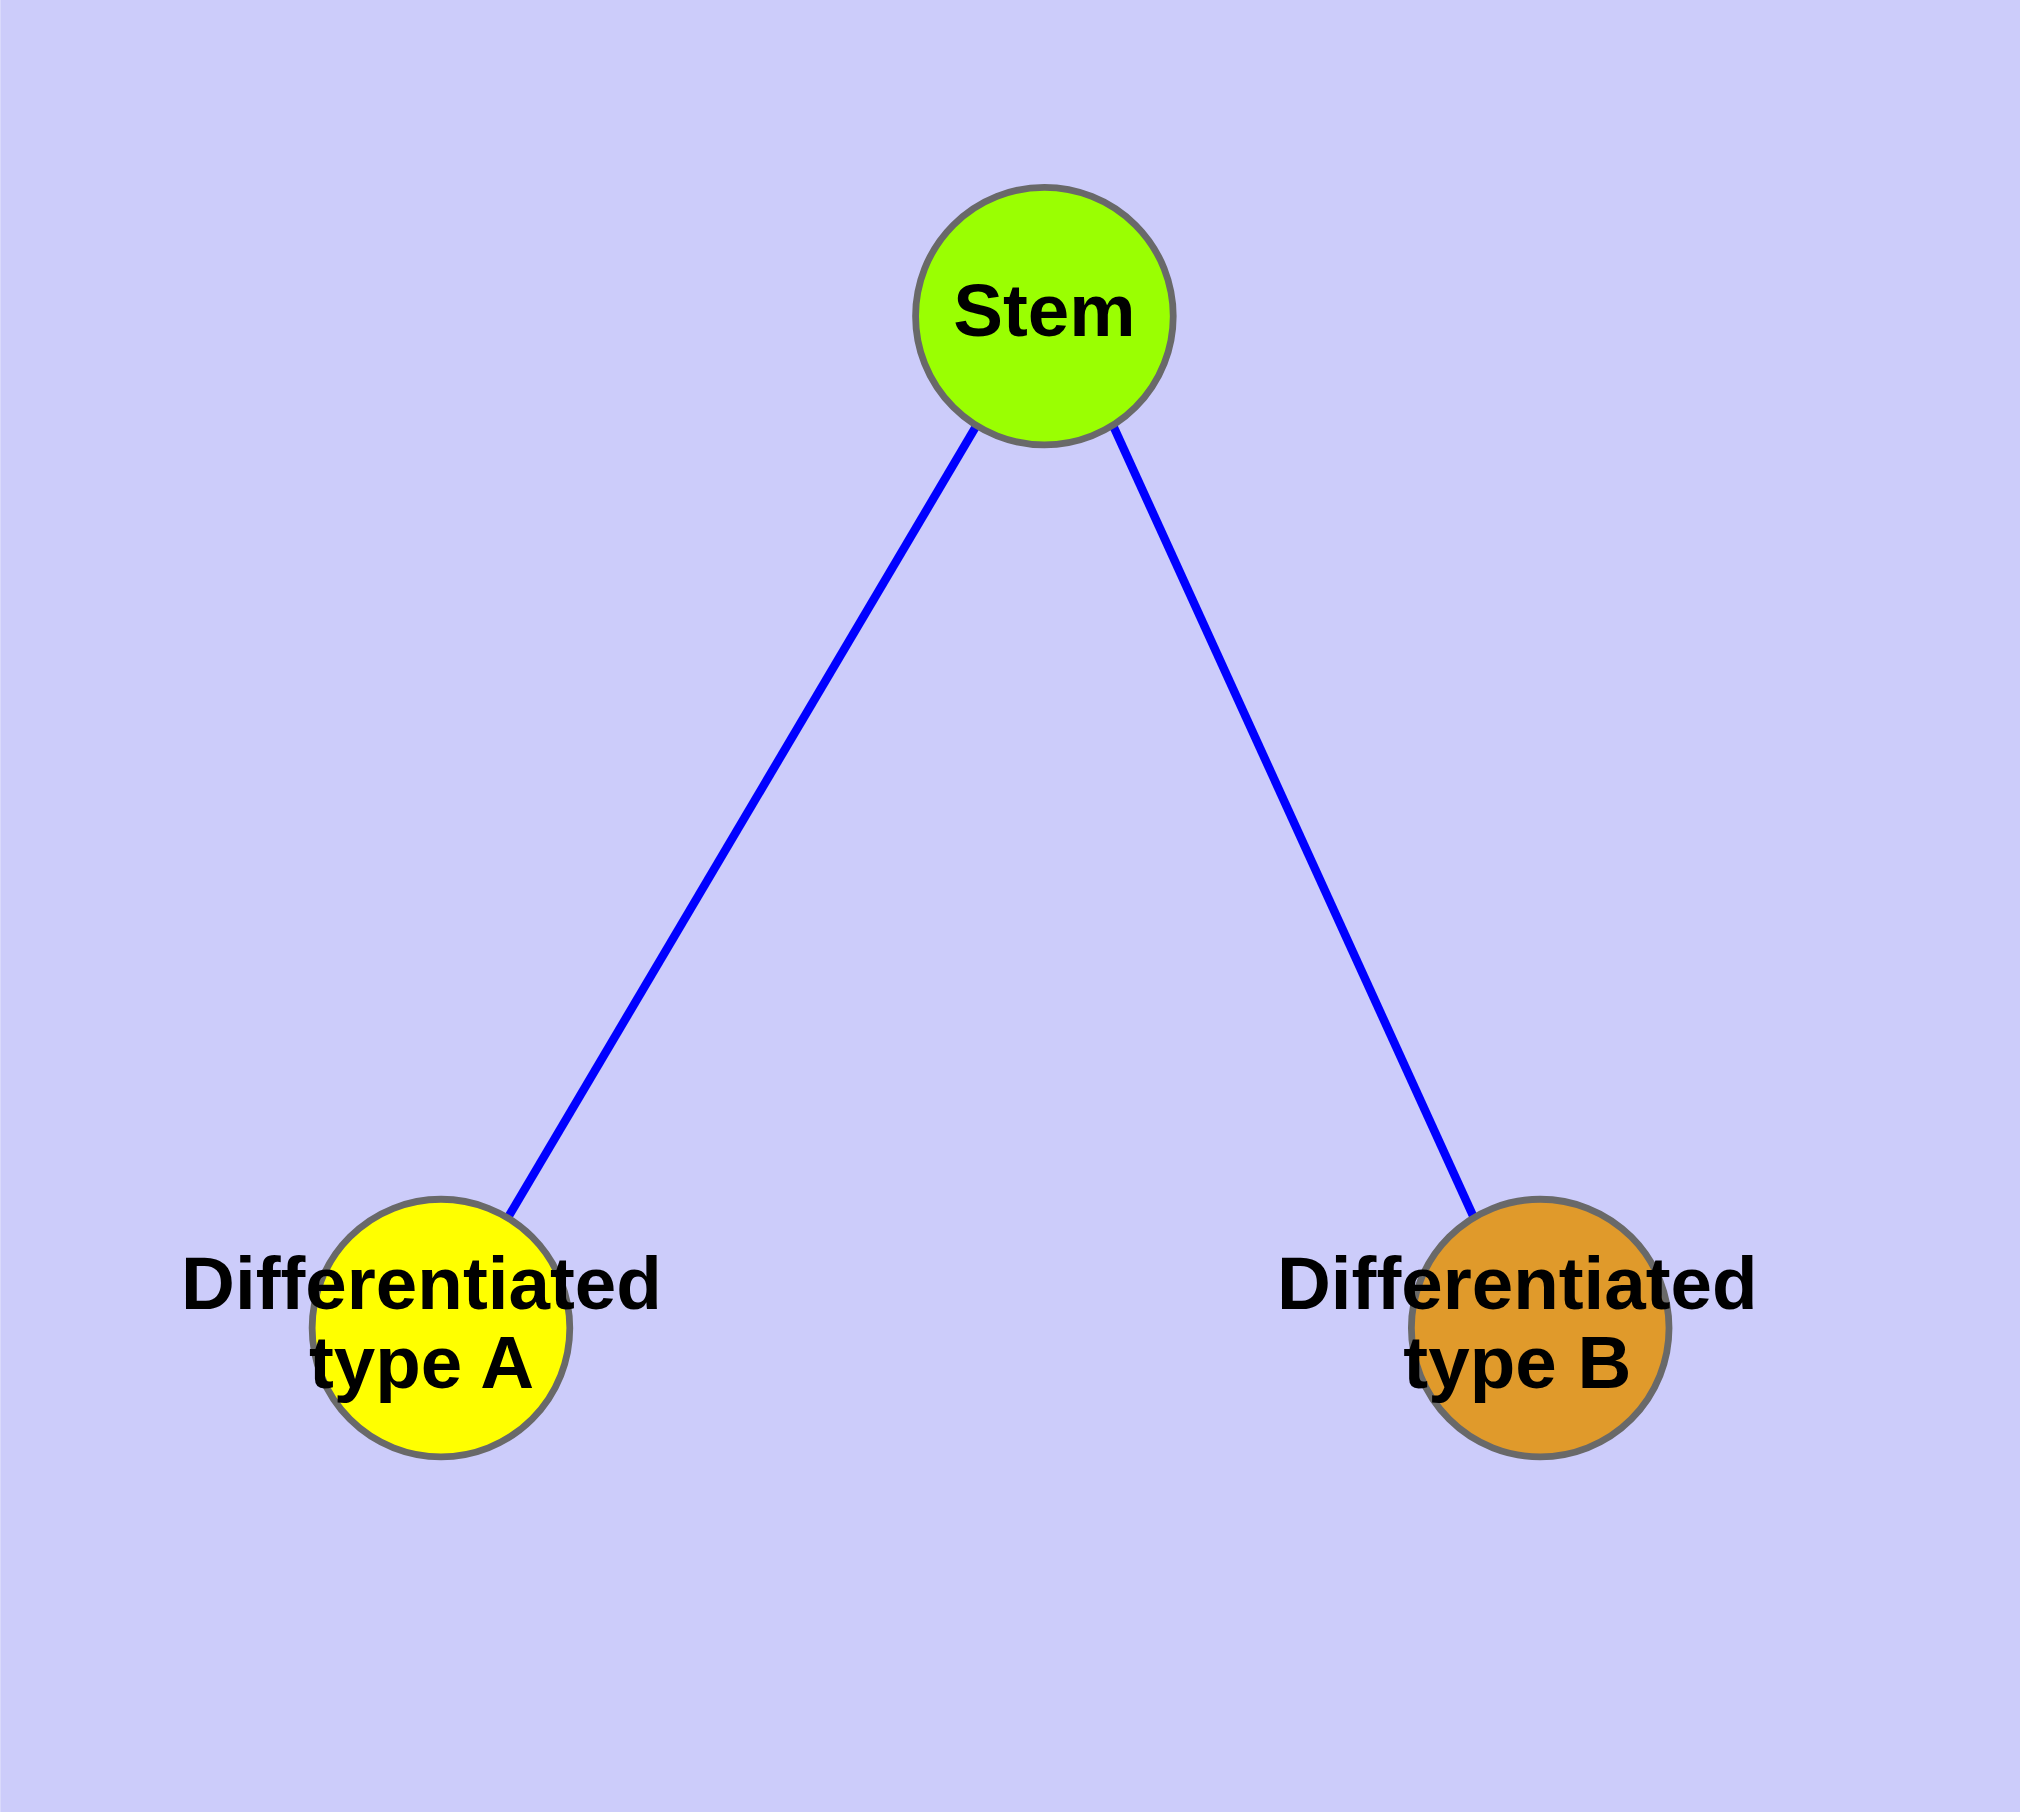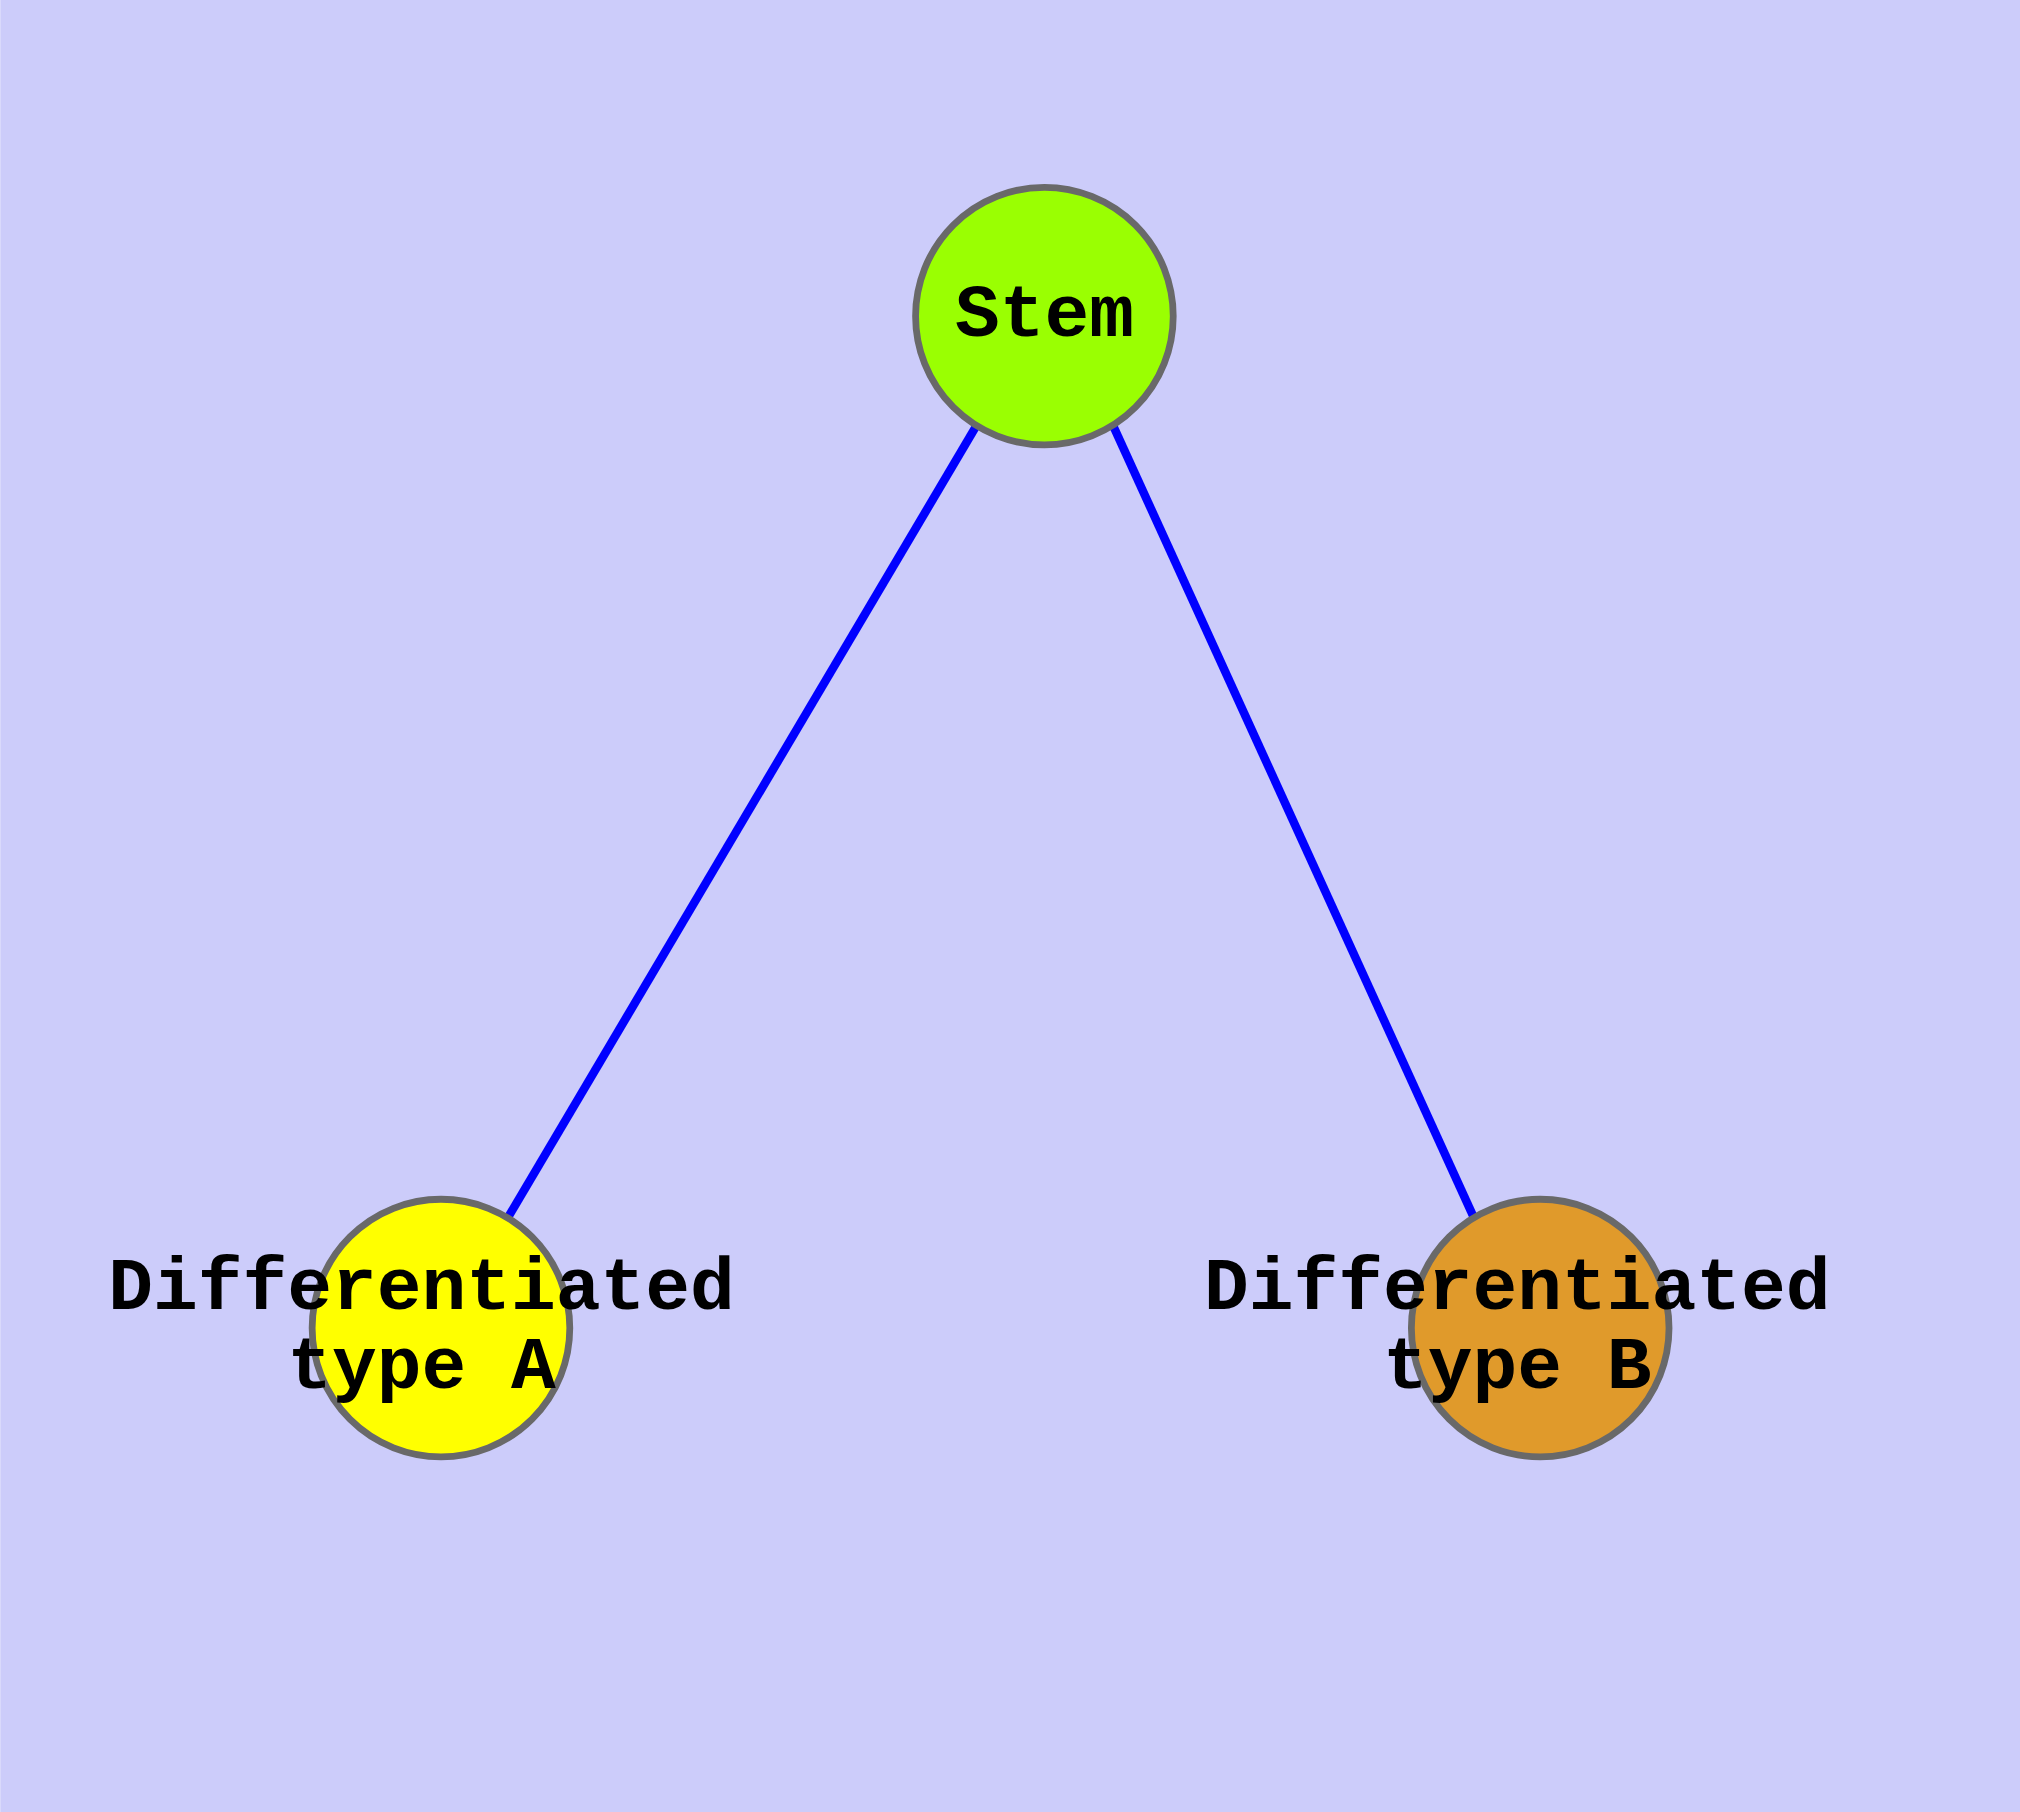--- a/index.html
+++ b/index.html
@@ -6,21 +6,21 @@
   html, body {
     margin: 0;
     padding: 0;
     background: #ffffff;
   }
   #canvas {
     position: relative;
     width: 2021px;
     height: 1812px;
     overflow: hidden;
-    font-family: Liberation Mono, monospace;
+    font-family: Liberation Sans, sans-serif;
   }
   #graph-svg {
     position: absolute;
     top: 0;
     left: 0;
     width: 2021px;
     height: 1812px;
     display: block;
   }
   .node-label {

